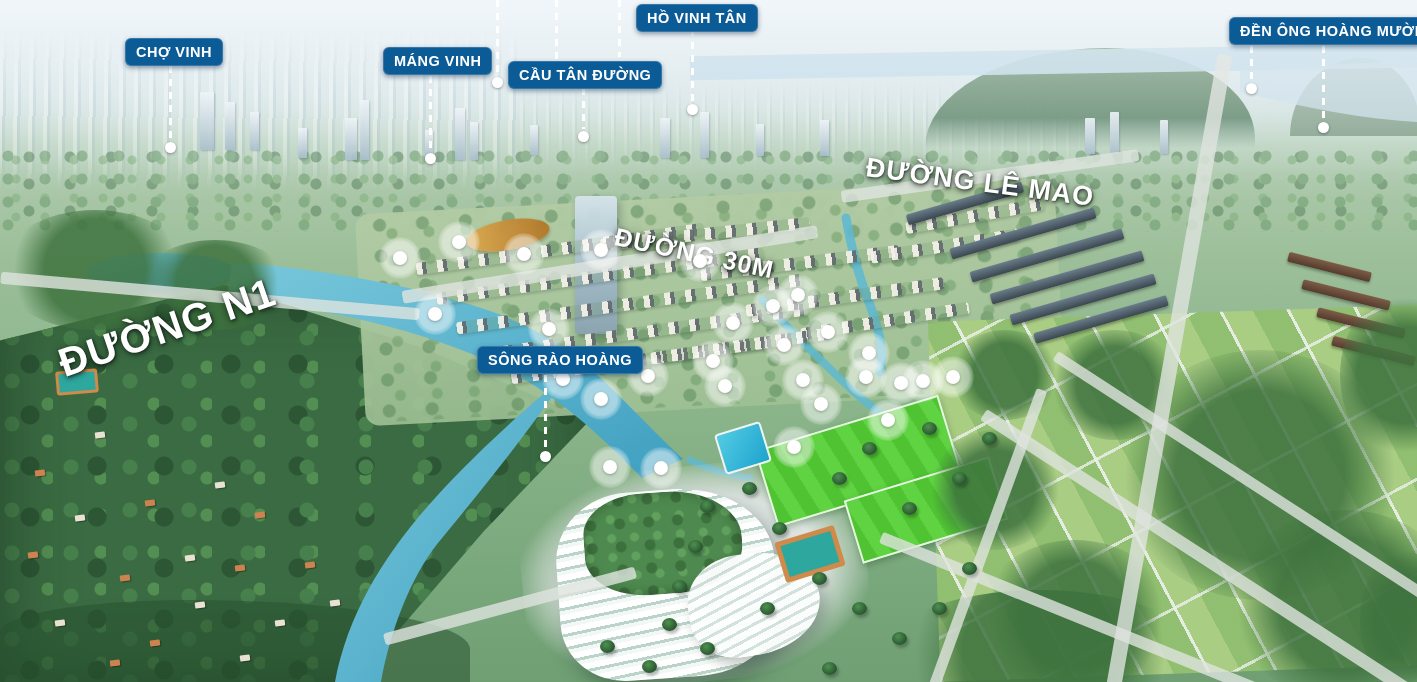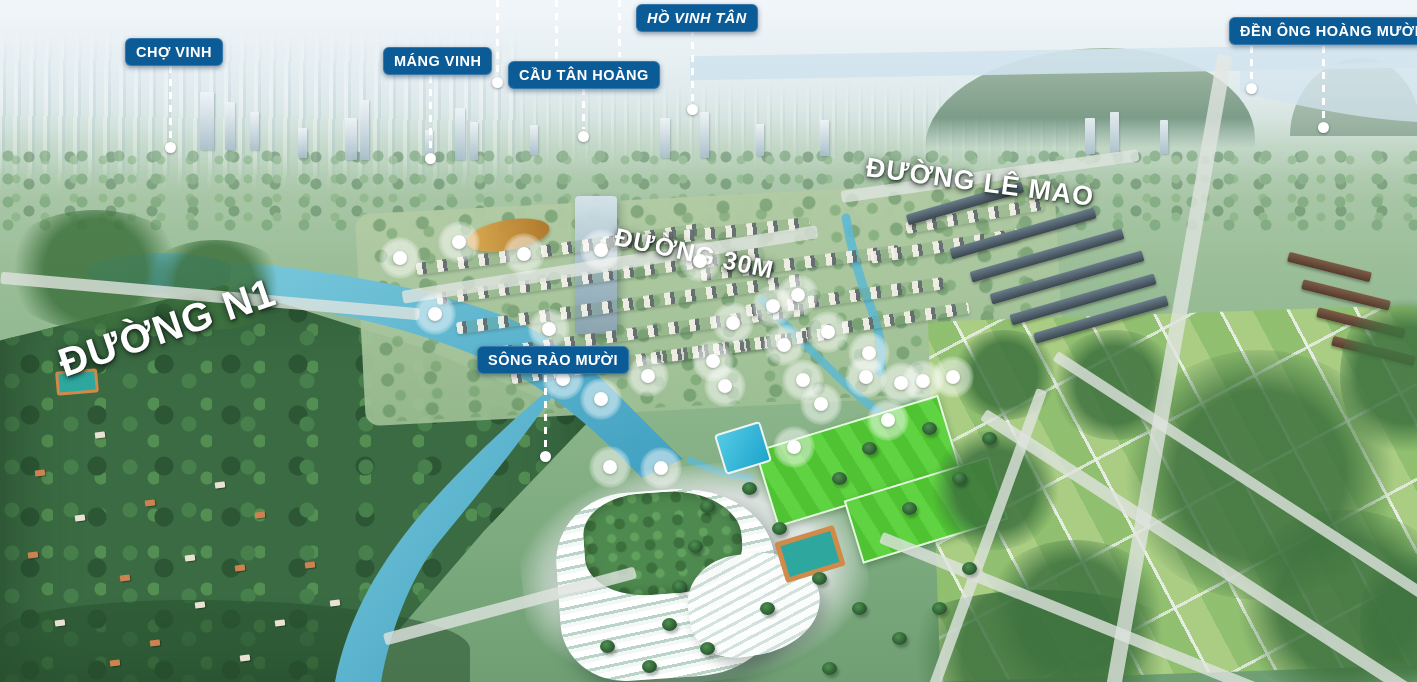--- a/index.html
+++ b/index.html
@@ -293,21 +293,21 @@
       <div class="marker" style="left: 866px; top: 377px;"></div>
       <div class="marker" style="left: 901px; top: 383px;"></div>
       <div class="marker" style="left: 923px; top: 381px;"></div>
       <div class="marker" style="left: 953px; top: 377px;"></div>
       <div class="marker" style="left: 888px; top: 420px;"></div>
       <div class="marker" style="left: 794px; top: 447px;"></div>
       <div class="marker" style="left: 610px; top: 467px;"></div>
       <div class="marker" style="left: 661px; top: 468px;"></div>
       <div class="callout" style="left: 125px; top: 38px;">CHỢ VINH</div>
       <div class="callout" style="left: 383px; top: 47px;">MÁNG VINH</div>
-      <div class="callout" style="left: 508px; top: 61px;">CẦU TÂN HOÀNG</div>
-      <div class="callout" style="left: 636px; top: 4px; font-style: italic;">HỒ VINH TÂN</div>
+      <div class="callout" style="left: 508px; top: 61px;">CẦU TÂN ĐƯỜNG</div>
+      <div class="callout" style="left: 636px; top: 4px;">HỒ VINH TÂN</div>
       <div class="callout" style="left: 1229px; top: 17px;">ĐỀN ÔNG HOÀNG MƯỜI</div>
-      <div class="callout" style="left: 477px; top: 346px;">SÔNG RÀO MƯỜI</div>
+      <div class="callout" style="left: 477px; top: 346px;">SÔNG RÀO HOÀNG</div>
       <div class="road-label" style="left: 60px; top: 342px; font-size: 40px; transform: rotate(-19deg);">ĐƯỜNG N1</div>
       <div class="road-label" style="left: 615px; top: 222px; font-size: 25px; transform: rotate(12deg);">ĐƯỜNG 30M</div>
       <div class="road-label" style="left: 866px; top: 152px; font-size: 27px; transform: rotate(7.5deg);">ĐƯỜNG LÊ MAO</div>
     </div>
 </div>
 
 </body></html>

